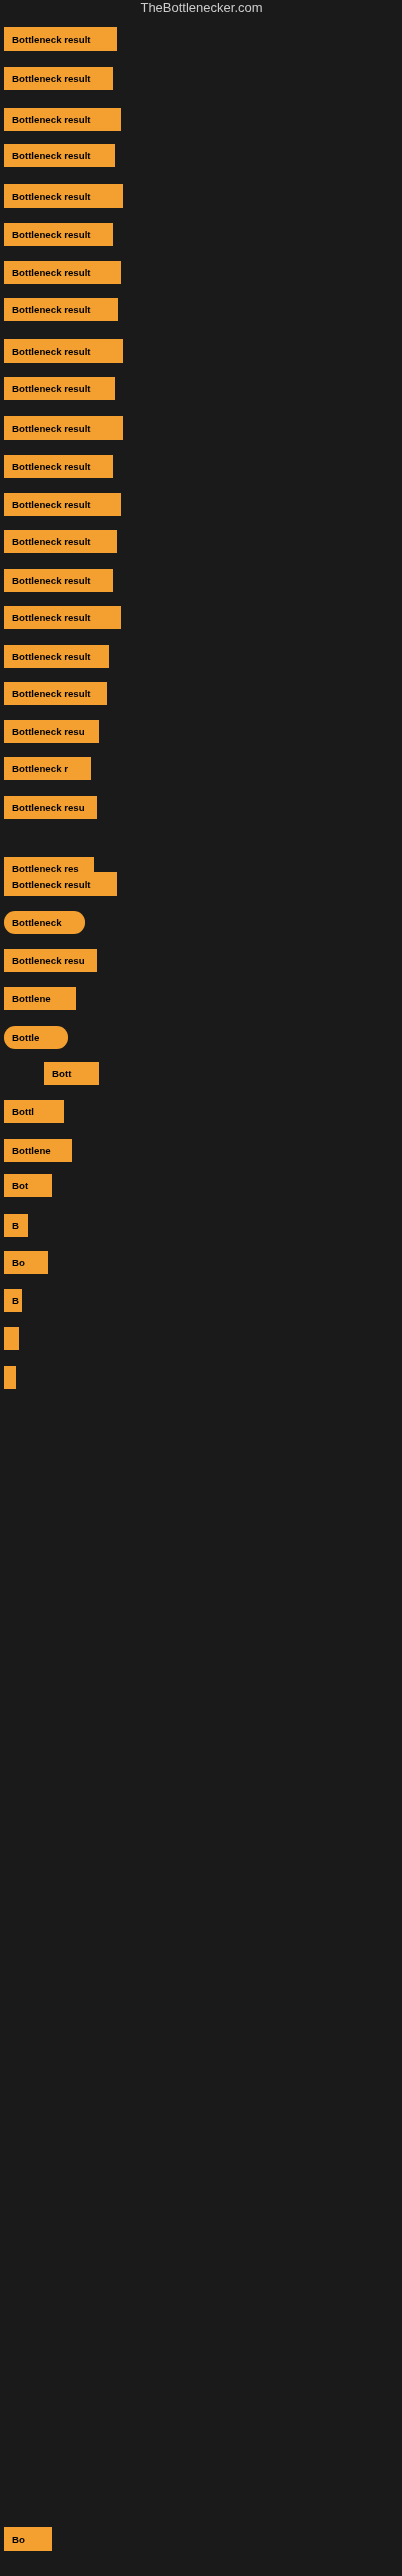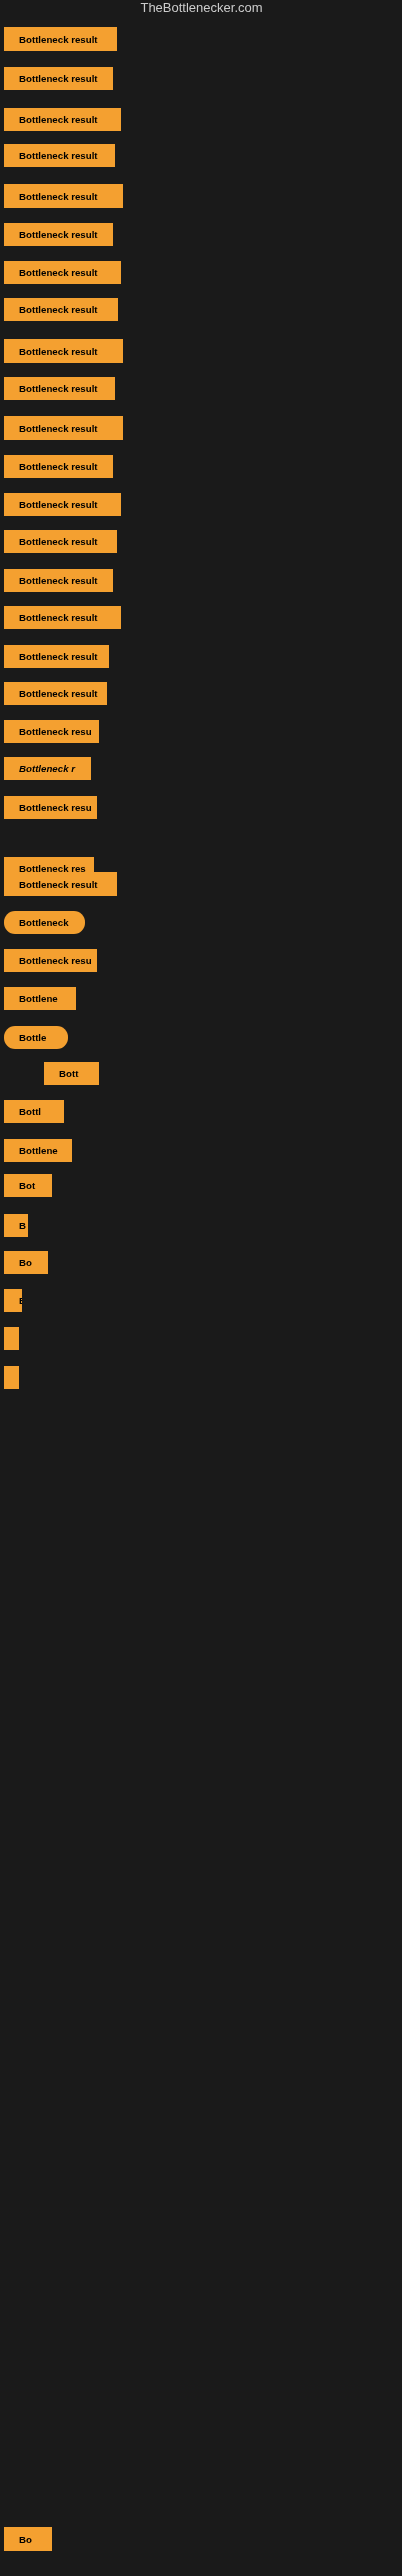--- a/index.html
+++ b/index.html
@@ -26,21 +26,21 @@
       width: 403px;
       height: 2536px;
       background-color: #1a1a1a;
     }
     .bar-item {
       position: absolute;
       left: 4px;
       background-color: #f4a030;
       display: flex;
       align-items: center;
-      padding-left: 15px;
+      padding-left: 8px;
       overflow: hidden;
     }
     .bar-label {
       color: #000000;
       font-size: 9.7px;
       font-weight: bold;
       white-space: nowrap;
     }
   </style>
 </head>
@@ -98,21 +98,21 @@
     </div>
     <div class="bar-item" style="top: 630px; width: 105px; height: 22.5px;">
       <span class="bar-label">Bottleneck result</span>
     </div>
     <div class="bar-item" style="top: 667px; width: 103px; height: 22.5px;">
       <span class="bar-label">Bottleneck result</span>
     </div>
     <div class="bar-item" style="top: 705px; width: 95px; height: 22.5px;">
       <span class="bar-label">Bottleneck resu</span>
     </div>
-    <div class="bar-item" style="top: 742px; width: 87px; height: 22.5px; font-style: italic;">
+    <div class="bar-item" style="top: 742px; width: 87px; height: 22.5px;">
       <span class="bar-label">Bottleneck r</span>
     </div>
     <div class="bar-item" style="top: 781px; width: 93px; height: 22.5px;">
       <span class="bar-label">Bottleneck resu</span>
     </div>
     <div class="bar-item" style="top: 818px; width: 90px; height: 22.5px; margin-top: 24px;">
       <span class="bar-label">Bottleneck res</span>
     </div>
     <div class="bar-item" style="top: 857px; width: 113px; height: 24px;">
       <span class="bar-label">Bottleneck result</span>

